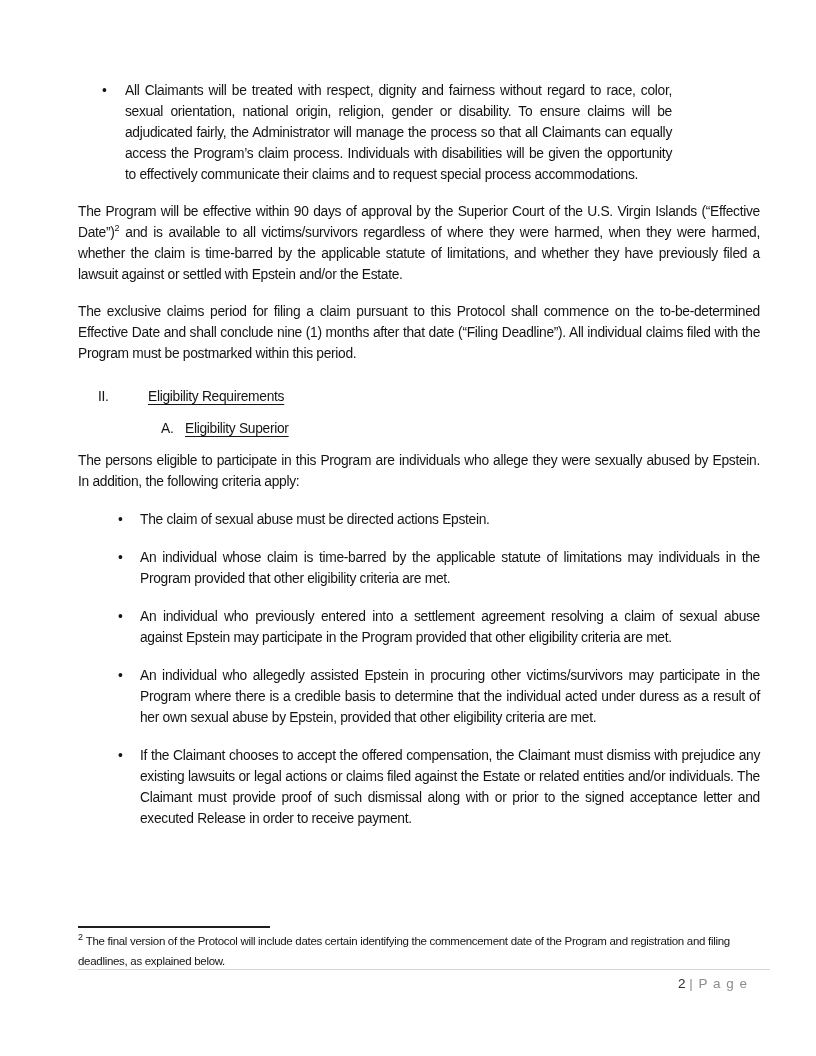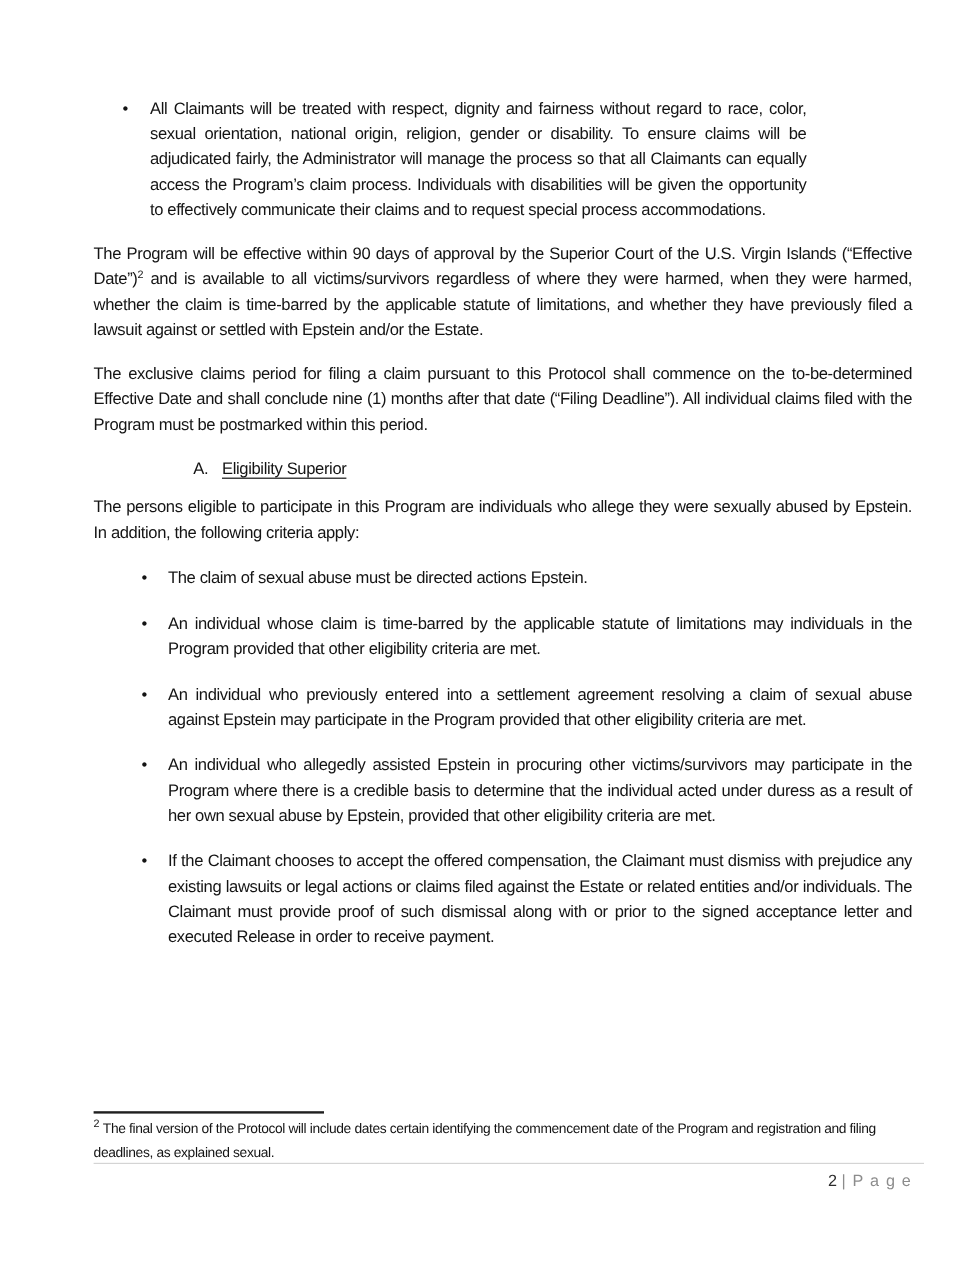--- a/index.html
+++ b/index.html
@@ -37,38 +37,41 @@
   .heading-ii .num { display: inline-block; width: 50px; }
   .heading-a { margin: 11px 0 11px 83px; }
   .heading-a .num { display: inline-block; width: 24px; }
   .underlined { text-decoration: underline; text-underline-offset: 3px; }
   sup.fn-ref { font-size: 9px; line-height: 0; vertical-align: super; letter-spacing: 0; }
   
   .footnote-area { position: absolute; left: 78px; right: 46px; top: 926px; }
   .fn-rule { width: 192px; height: 2px; background: #1f1f1f; }
   .fn-text { font-size: 11.5px; line-height: 19.5px; margin-top: 4px; max-width: 684px; text-align: left; }
   .footer-rule { position: absolute; left: 78px; right: 46px; top: 969px; height: 1px; background: #d4d4d4; }
-  .page-footer { position: absolute; right: 56px; top: 973px; font-size: 13.5px; letter-spacing: 0; }
+  .page-footer { position: absolute; right: 68px; top: 973px; font-size: 13.5px; letter-spacing: 0; }
   .page-footer .page-num { color: #2b2b2b; }
   .page-footer .page-label { color: #8c8c8c; letter-spacing: 1px; }
 </style>
 </head>
 <body>
 
 <div class="page">
 
   <div class="top-bullet">
     <span class="bullet">•</span>
     <span>All Claimants will be treated with respect, dignity and fairness without regard to race, color, sexual orientation, national origin, religion, gender or disability.  To ensure claims will be adjudicated fairly, the Administrator will manage the process so that all Claimants can equally access the Program’s claim process.  Individuals with disabilities will be given the opportunity to effectively communicate their claims and to request special process accommodations.</span>
   </div>
 
   <p class="para"><span>The Program will be effective within 90 days of approval by the Superior Court of the U.S. Virgin Islands (“Effective Date”)</span><sup class="fn-ref">2</sup><span> and is available to all victims/survivors regardless of where they were harmed, when they were harmed, whether the claim is time-barred by the applicable statute of limitations, and whether they have previously filed a lawsuit against or settled with Epstein and/or the Estate.</span></p>
 
   <p class="para">The exclusive claims period for filing a claim pursuant to this Protocol shall commence on the to-be-determined Effective Date and shall conclude nine (1) months after that date (“Filing Deadline”).  All individual claims filed with the Program must be postmarked within this period.</p>
 
+  <div class="heading-ii">
+    <span class="num">II.</span><span class="underlined">Eligibility Requirements</span>
+  </div>
 
   <div class="heading-a">
     <span class="num">A.</span><span class="underlined">Eligibility Superior</span>
   </div>
 
   <p class="para">The persons eligible to participate in this Program are individuals who allege they were sexually abused by Epstein.  In addition, the following criteria apply:</p>
 
   <div class="crit-bullet">
     <span class="bullet">•</span>
     <span>The claim of sexual abuse must be directed actions Epstein.</span>
@@ -89,21 +92,21 @@
     <span>An individual who allegedly assisted Epstein in procuring other victims/survivors may participate in the Program where there is a credible basis to determine that the individual acted under duress as a result of her own sexual abuse by Epstein, provided that other eligibility criteria are met.</span>
   </div>
 
   <div class="crit-bullet">
     <span class="bullet">•</span>
     <span>If the Claimant chooses to accept the offered compensation, the Claimant must dismiss with prejudice any existing lawsuits or legal actions or claims filed against the Estate or related entities and/or individuals.  The Claimant must provide proof of such dismissal along with or prior to the signed acceptance letter and executed Release in order to receive payment.</span>
   </div>
 
   <div class="footnote-area">
     <div class="fn-rule"></div>
-    <div class="fn-text"><sup class="fn-ref">2</sup><span> The final version of the Protocol will include dates certain identifying the commencement date of the Program and registration and filing deadlines, as explained sexual.</span></div>
+    <div class="fn-text"><sup class="fn-ref">2</sup><span> The final version of the Protocol will include dates certain identifying the commencement date of the Program and registration and filing deadlines, as explained below.</span></div>
   </div>
 
   <div class="footer-rule"></div>
 
   <div class="page-footer">
     <span class="page-num">2</span>
     <span class="page-label">| P a g e</span>
   </div>
 
 </div>

